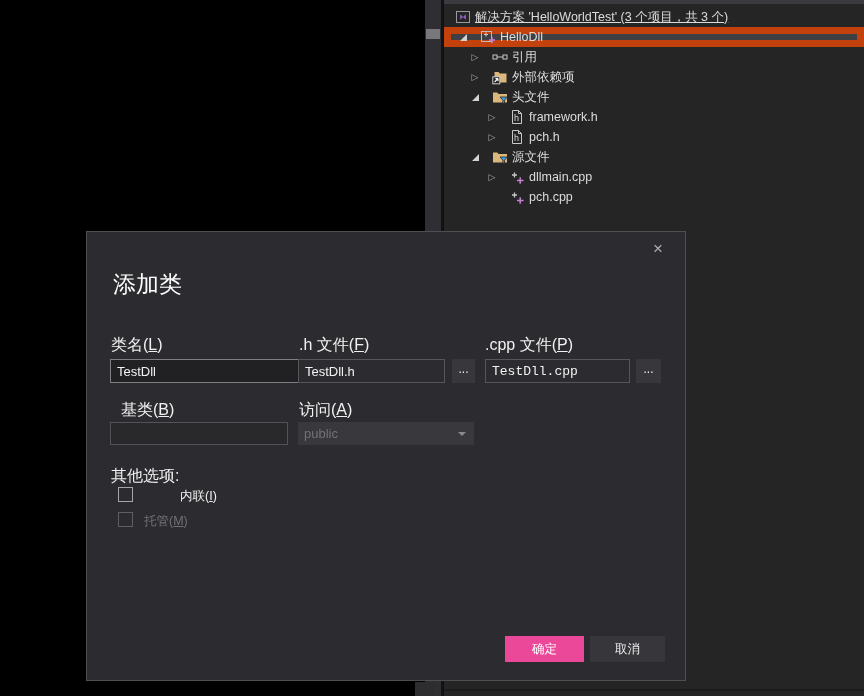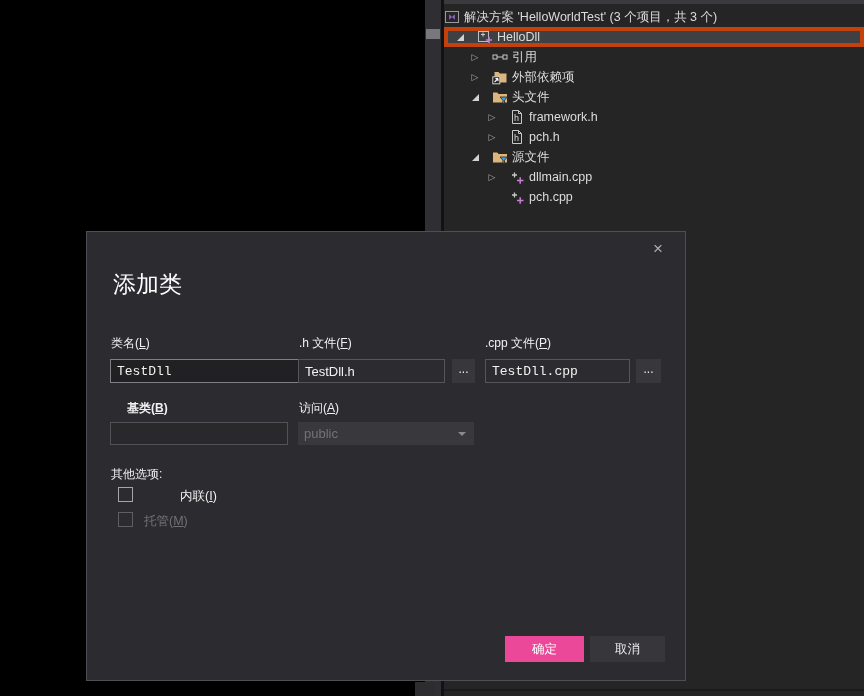--- a/index.html
+++ b/index.html
@@ -14,36 +14,36 @@
   .vscroll{position:absolute;left:425px;top:0;width:16px;height:696px;background:#2f2f33;}
   .vscroll .thumb{position:absolute;left:1px;top:29px;width:14px;height:10px;background:#77777c;}
   .scroll-corner{position:absolute;left:415px;top:682px;width:20px;height:14px;background:#2d2d30;}
   .gap{position:absolute;left:441px;top:0;width:3px;height:696px;background:#121214;}
   .panel{position:absolute;left:444px;top:0;width:420px;height:696px;background:#252526;}
   .panel-topline{position:absolute;left:0;top:0;width:420px;height:4px;background:#3b3b3f;}
   .panel-botline{position:absolute;left:0;top:689px;width:420px;height:2px;background:#1b1b1d;}
   
   .tree{position:absolute;left:0;top:7px;width:420px;}
   .row{display:flex;align-items:center;height:20px;color:#dcdcdc;font-size:12.5px;white-space:nowrap;box-sizing:border-box;}
-  .row.selected{background:#3e4044;border:4px solid #c2410c;}
-  .pad-sol{}
+  .row.selected{background:#3e4044;border:7px solid #c2410c;}
+  .pad-sol{padding-left:11px;text-decoration:underline;}
   .pad-l0{padding-left:5px;}
   .pad-l1{padding-left:24px;}
   .pad-l2{padding-left:41px;}
   .chev{width:14px;height:14px;flex:none;display:flex;align-items:center;justify-content:center;}
   .chev .hollow{color:#a8abad;font-size:9px;line-height:1;}
   .chev .tri{width:0;height:0;border-bottom:7px solid #d2d2d2;border-left:7px solid transparent;}
   .icn{width:16px;height:16px;flex:none;margin-left:10px;position:relative;}
   .icn.sol{margin-left:0;}
   .row .lbl{margin-left:4px;}
   
   .dialog{position:absolute;left:86px;top:231px;width:598px;height:448px;background:#2c2c30;border:1px solid #4e4e54;}
   .dlg-title{position:absolute;left:26px;top:37px;font-size:23px;color:#ffffff;}
   .dlg-close{position:absolute;left:558px;top:5px;width:26px;height:24px;display:flex;align-items:center;justify-content:center;color:#adadad;font-size:17px;cursor:default;}
-  .fld-label{position:absolute;font-size:12px;color:#f1f1f1;}
+  .fld-label{position:absolute;font-size:16px;color:#f1f1f1;}
   .fld-label .u{text-decoration:underline;}
   .tb{position:absolute;box-sizing:border-box;height:24px;background:#2c2c30;border:1px solid #55555a;color:#f2f2f2;font-size:13px;padding:0 6px;font-family:"Liberation Sans","DejaVu Sans",sans-serif;outline:none;}
   .tb.focused{background:#212124;border-color:#7f7f85;}
   .browse{position:absolute;box-sizing:border-box;height:24px;background:#38383c;border:none;color:#ededed;font-size:12px;line-height:10px;padding-bottom:6px;}
   .combo{position:absolute;box-sizing:border-box;height:23px;background:#39393d;color:#737376;font-size:13px;display:flex;align-items:center;padding:0 6px;}
   .combo .arrow{position:absolute;right:8px;top:10px;width:0;height:0;border-left:4px solid transparent;border-right:4px solid transparent;border-top:4px solid #8a8a8e;}
   .cb-box{position:absolute;width:15px;height:15px;box-sizing:border-box;border:1px solid #a6a6a9;background:transparent;}
   .cb-box.dis{border-color:#5f5f63;}
   .cb-label{position:absolute;font-size:12.5px;color:#f1f1f1;}
   .cb-label .u{text-decoration:underline;}
@@ -206,27 +206,27 @@
 <div class="dialog">
   <div class="dlg-close">
     <span>×</span>
   </div>
   <div class="dlg-title">添加类</div>
 
   <div class="fld-label" style="left:24px;top:103px;"><span>类名(</span><span class="u">L</span><span>)</span></div>
   <div class="fld-label" style="left:212px;top:103px;"><span>.h 文件(</span><span class="u">F</span><span>)</span></div>
   <div class="fld-label" style="left:398px;top:103px;"><span>.cpp 文件(</span><span class="u">P</span><span>)</span></div>
 
-  <input class="tb focused" style="left: 23px; top: 127px; width: 212px; font-family: Liberation Mono, monospace;" value="TestDll">
+  <input class="tb focused" style="left: 23px; top: 127px; width: 212px;" value="TestDll">
   <input class="tb" style="left: 211px; top: 127px; width: 147px;" value="TestDll.h">
   <button class="browse" style="left:365px;top:127px;width:23px;">...</button>
   <input class="tb" style="left: 398px; top: 127px; width: 145px; font-family: Liberation Mono, monospace;" value="TestDll.cpp">
   <button class="browse" style="left:549px;top:127px;width:25px;">...</button>
 
-  <div class="fld-label" style="left:40px;top:168px;font-weight:bold;"><span>基类(</span><span class="u">B</span><span>)</span></div>
+  <div class="fld-label" style="left:34px;top:168px;"><span>基类(</span><span class="u">B</span><span>)</span></div>
   <div class="fld-label" style="left:212px;top:168px;"><span>访问(</span><span class="u">A</span><span>)</span></div>
 
   <input class="tb" style="left: 23px; top: 190px; width: 178px; height: 23px; background: rgb(41, 41, 44); border-color: rgb(82, 82, 87);" value="">
   <div class="combo" style="left:211px;top:190px;width:176px;">
     <span>public</span>
     <span class="arrow"></span>
   </div>
 
   <div class="fld-label" style="left:24px;top:234px;">其他选项:</div>
 

